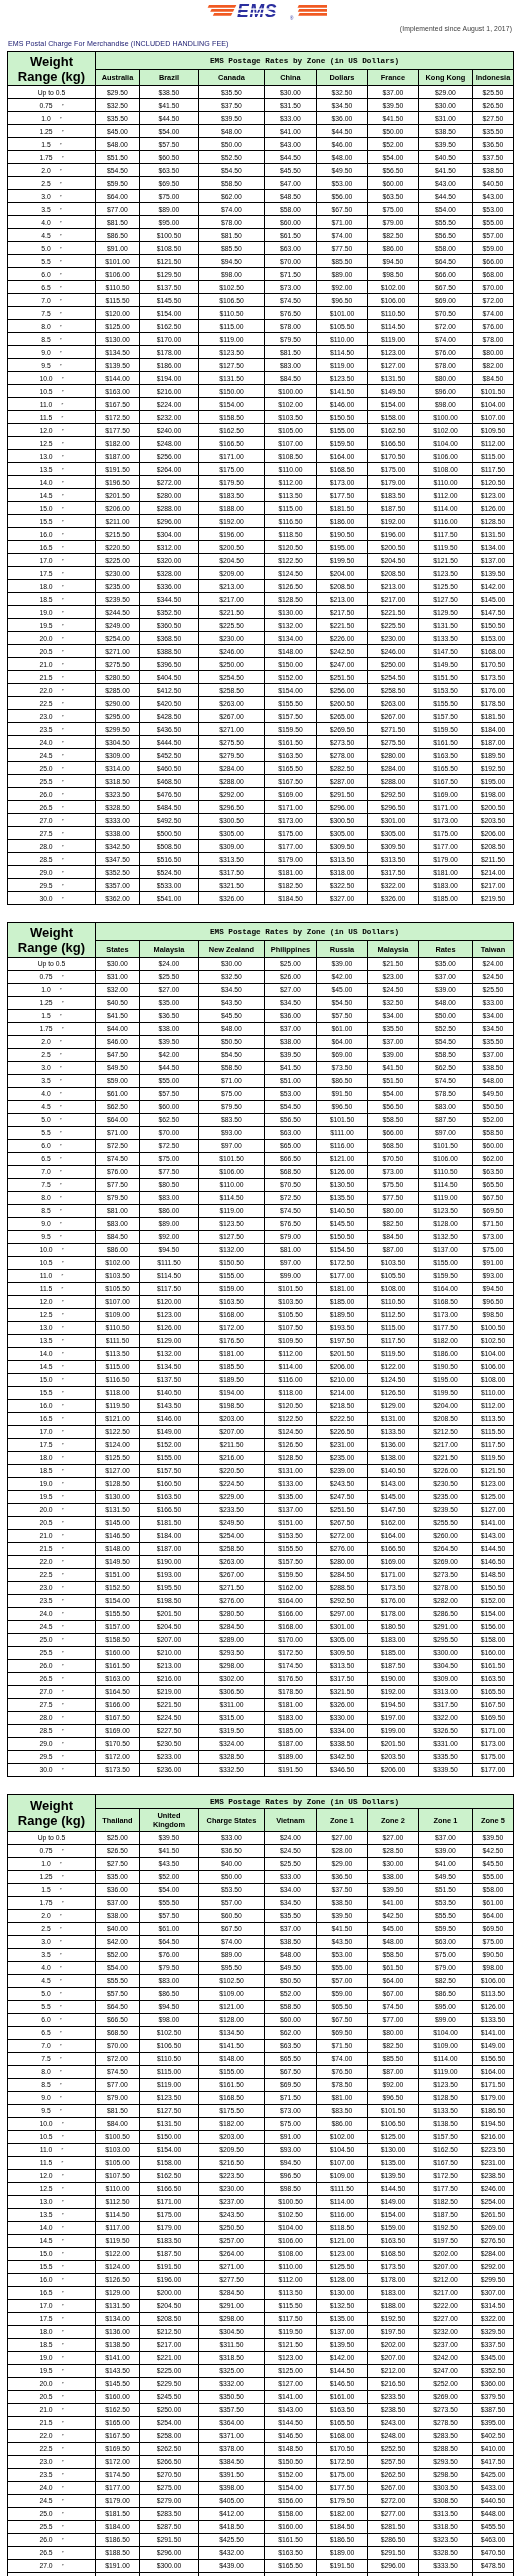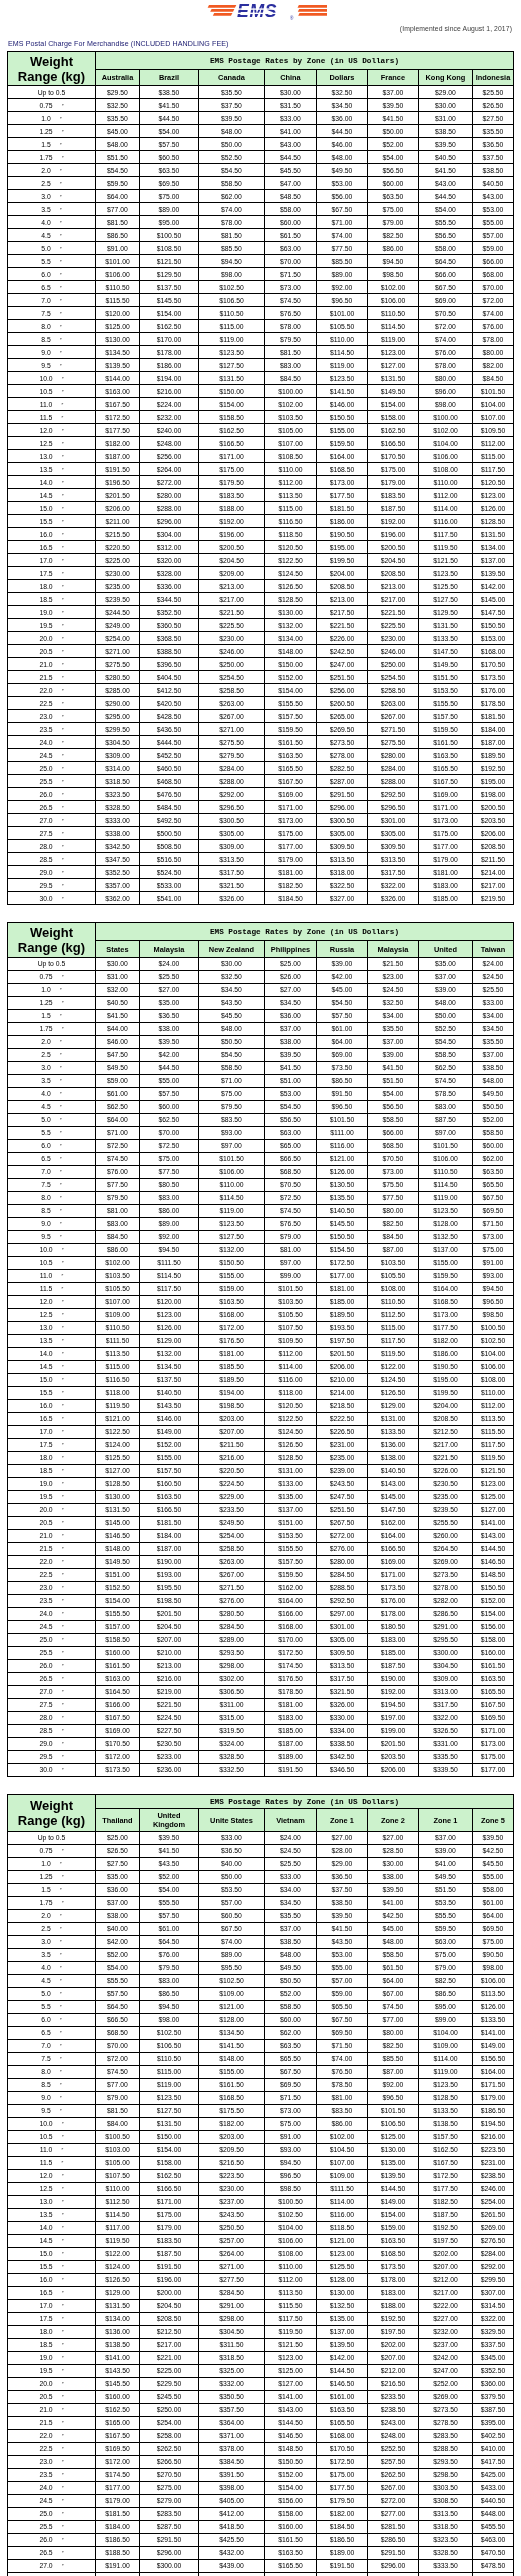--- a/index.html
+++ b/index.html
@@ -785,21 +785,21 @@
           <th rowspan="2" class="weight-h">Weight Range (kg)</th>
           <th colspan="8" class="rates-span">EMS Postage Rates by Zone (in US Dollars)</th>
         </tr>
         <tr>
           <th>States</th>
           <th>Malaysia</th>
           <th>New Zealand</th>
           <th>Philippines</th>
           <th>Russia</th>
           <th>Malaysia</th>
-          <th>United</th>
+          <th>Rates</th>
           <th>Taiwan</th>
         </tr>
       </thead>
       <tbody>
         <tr>
           <td class="weight-cell">Up to 0.5</td>
           <td><span class="money">$30.00</span></td>
           <td><span class="money">$24.00</span></td>
           <td><span class="money">$30.00</span></td>
           <td><span class="money">$25.00</span></td>
@@ -1505,21 +1505,21 @@
         <col style="width: 41px;">
       </colgroup>
       <thead>
         <tr>
           <th rowspan="2" class="weight-h">Weight Range (kg)</th>
           <th colspan="8" class="rates-span">EMS Postage Rates by Zone (in US Dollars)</th>
         </tr>
         <tr>
           <th>Thailand</th>
           <th>United Kingdom</th>
-          <th>Unite States</th>
+          <th>Charge States</th>
           <th>Vietnam</th>
           <th>Zone 1</th>
           <th>Zone 2</th>
           <th>Zone 1</th>
           <th>Zone 5</th>
         </tr>
       </thead>
       <tbody>
         <tr>
           <td class="weight-cell">Up to 0.5</td>

